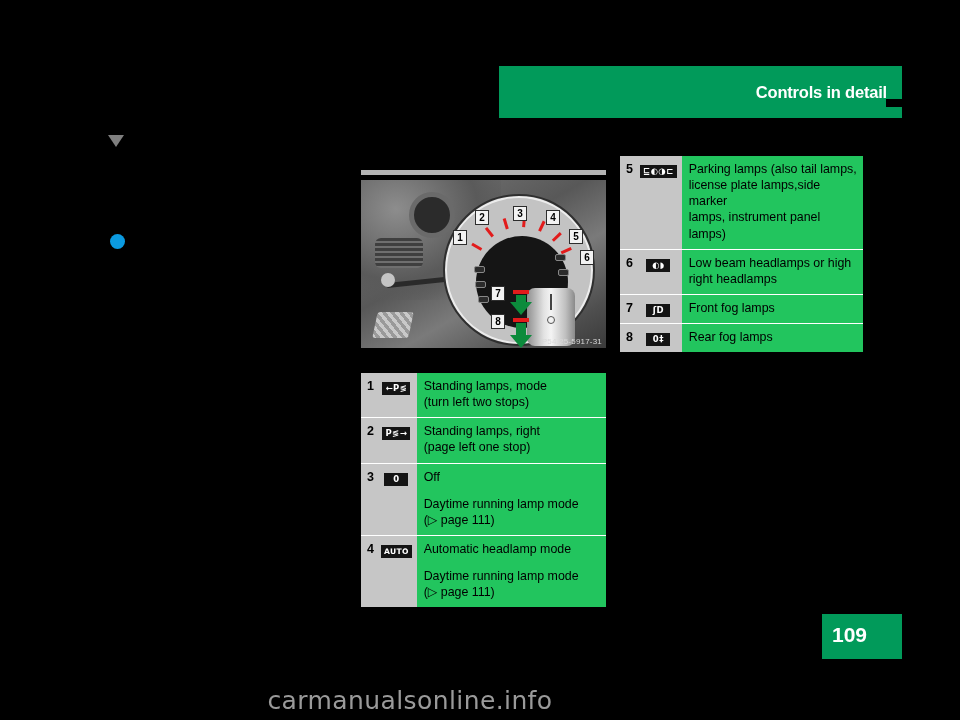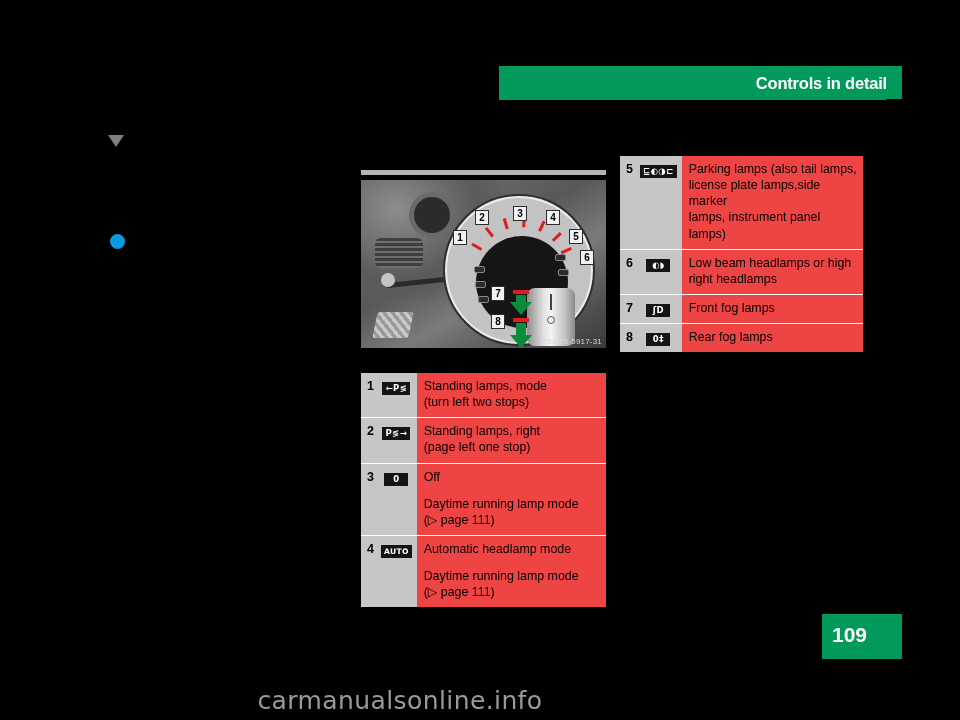--- a/index.html
+++ b/index.html
@@ -7,21 +7,21 @@
     width: 960px; height: 720px;
     background: #000;
     font-family: "Liberation Sans", sans-serif;
     overflow: hidden;
   }
   .page { position: relative; width: 960px; height: 720px; background: #000; }
 
   
   .header-bar {
     position: absolute; left: 499px; top: 66px;
-    width: 403px; height: 34px;
+    width: 403px; height: 52px;
     background: #019a5a;
   }
   .header-title {
     position: absolute; right: 15px; top: 50%;
     transform: translateY(-50%);
     color: #ffffff;
     font-size: 16.5px;
     font-weight: bold;
     letter-spacing: -0.2px;
     white-space: nowrap;
@@ -190,21 +190,21 @@
     padding: 6px 0 6px 6px;
   }
   .c-icon {
     width: 36px;
     background: #c6c6c6;
     vertical-align: top;
     padding: 7px 5px 6px 3px;
     text-align: center;
   }
   .c-text {
-    background: #ef4444;
+    background: #22c55e;
     vertical-align: top;
     padding: 5px 6px 7px 7px;
     line-height: 1.3;
   }
   .sym {
     display: inline-block;
     background: #141414;
     color: #ffffff;
     font-size: 8.5px;
     font-weight: bold;
@@ -227,21 +227,21 @@
     width: 80px; height: 45px;
     background: #019a5a;
   }
   .page-num {
     position: absolute; left: 10px; top: 9px;
     color: #ffffff; font-size: 21px; font-weight: bold;
   }
 
   
   .watermark {
-    position: absolute; left: 4px; top: 686px;
+    position: absolute; left: 14px; top: 686px;
     width: 792px; text-align: center;
     color: #9a9a9a;
     font-size: 25px;
     letter-spacing: 0.4px;
     font-family: "DejaVu Sans", sans-serif;
   }
 </style>
 </head>
 <body>
 

